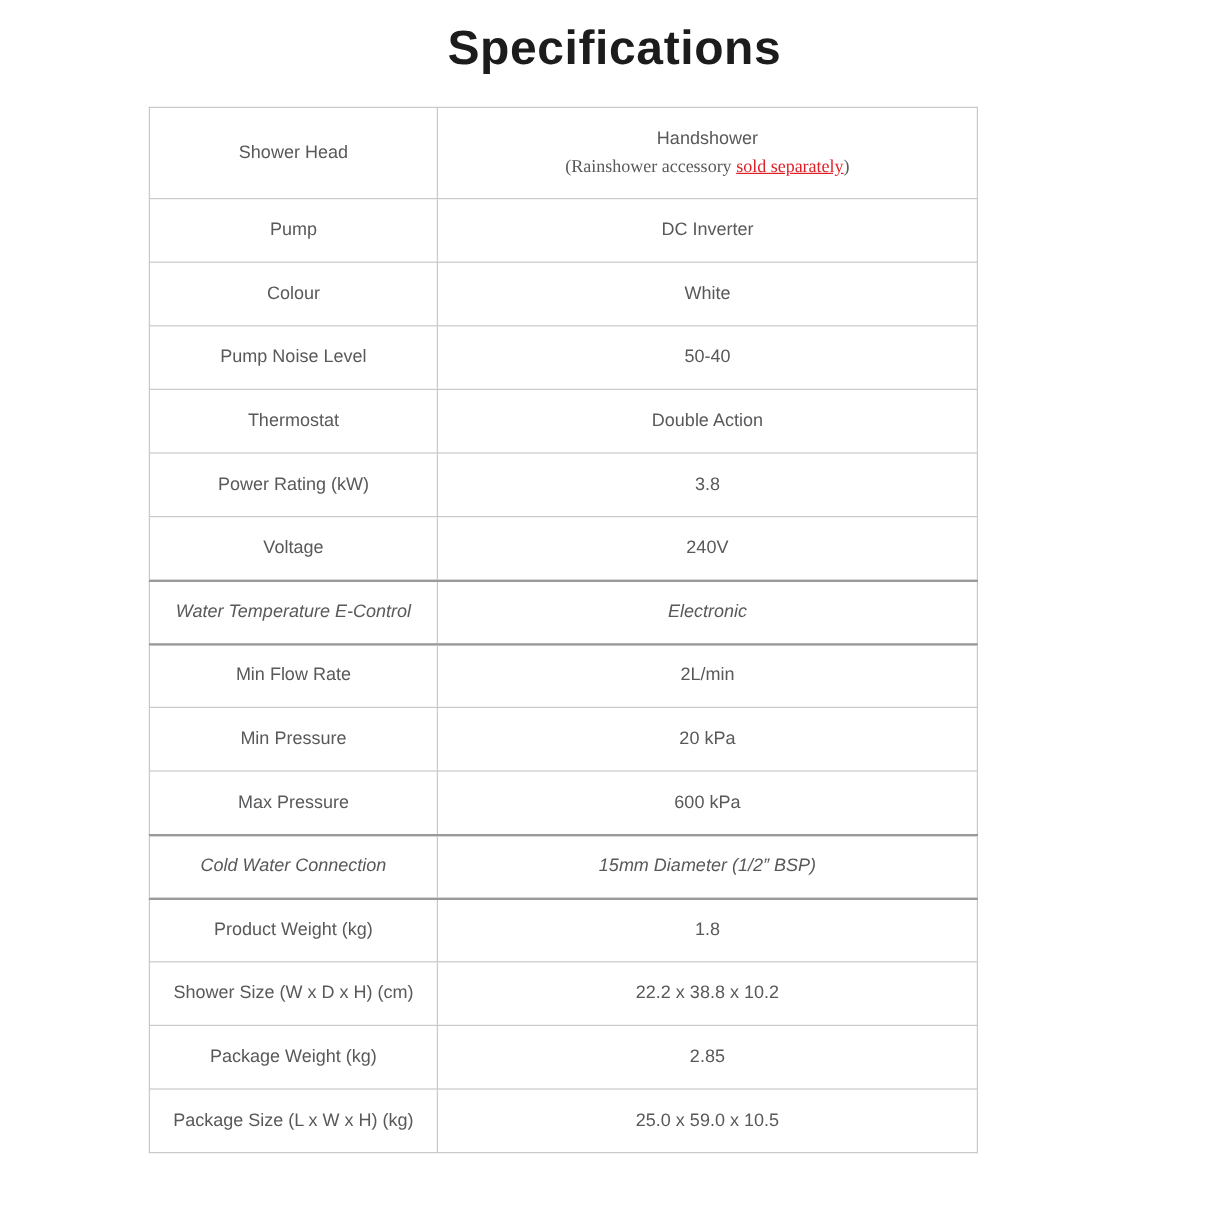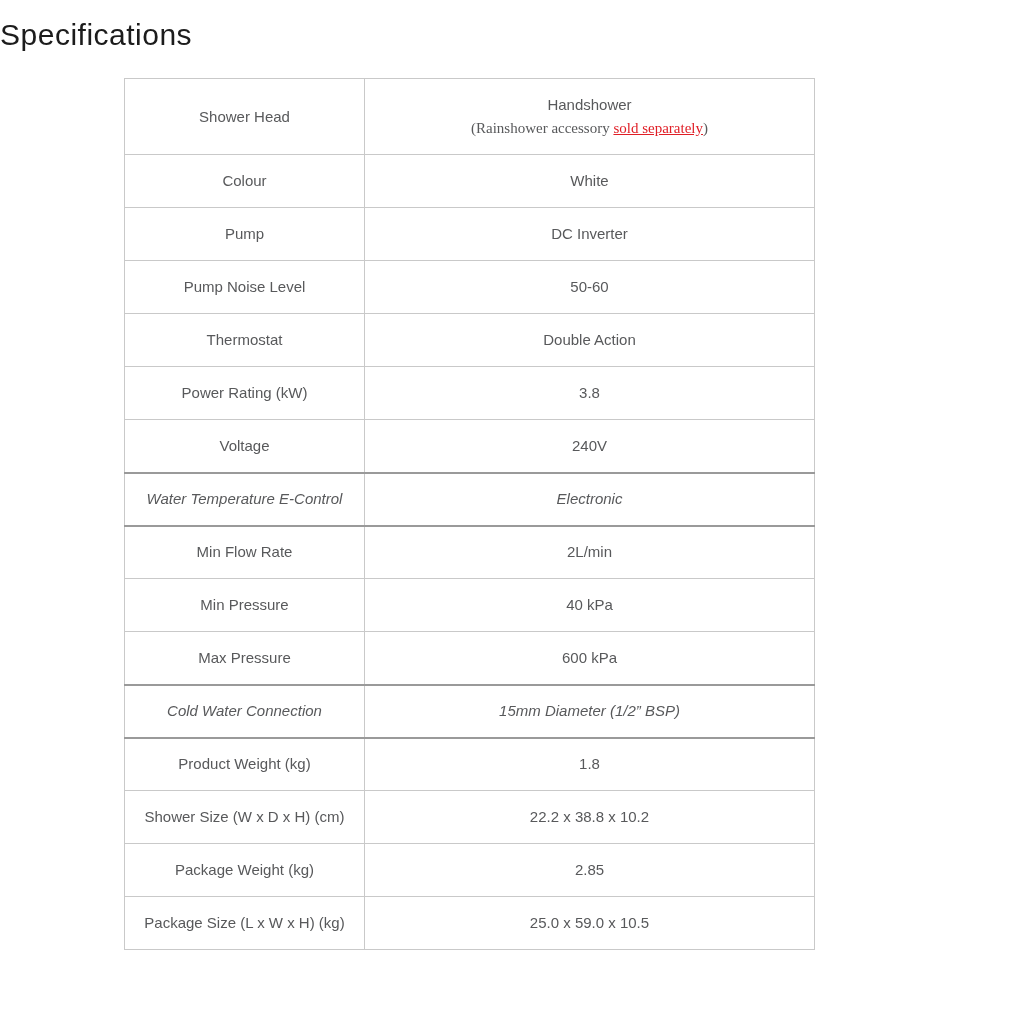--- a/index.html
+++ b/index.html
@@ -11,23 +11,23 @@
   }
   *{ box-sizing: border-box; }
   html,body{
     margin:0; padding:0;
     width:1024px; height:1024px;
     background:#ffffff;
     font-family:"Liberation Sans", sans-serif;
   }
   .page-title{
     margin:18px 0 0 0;
-    text-align:left;
-    font-size:30px;
-    font-weight:400;
+    text-align:center;
+    font-size:40px;
+    font-weight:700;
     letter-spacing:0.5px;
     color:var(--title-color);
   }
   .spec-table-wrap{
     margin:26px 0 0 124px;
     width:691px;
   }
   table.spec-table{
     width:100%;
     border-collapse:collapse;
@@ -69,40 +69,40 @@
     <td class="label-cell">
       <span>Shower Head</span>
     </td>
     <td class="value-cell">
       <div>Handshower</div>
     <div class="note"><span>(Rainshower accessory </span><a class="red-link" href="#">sold separately</a><span>)</span></div>
           </td>
   </tr>
         <tr>
     <td class="label-cell">
+      <span>Pump</span>
+    </td>
+    <td class="value-cell">
+      <div>DC Inverter</div>
+    </td>
+  </tr>
+        <tr>
+    <td class="label-cell">
       <span>Colour</span>
     </td>
     <td class="value-cell">
       <div>White</div>
     </td>
   </tr>
         <tr>
     <td class="label-cell">
-      <span>Pump</span>
-    </td>
-    <td class="value-cell">
-      <div>DC Inverter</div>
-    </td>
-  </tr>
-        <tr>
-    <td class="label-cell">
       <span>Pump Noise Level</span>
     </td>
     <td class="value-cell">
-      <div>50-60</div>
+      <div>50-40</div>
     </td>
   </tr>
         <tr>
     <td class="label-cell">
       <span>Thermostat</span>
     </td>
     <td class="value-cell">
       <div>Double Action</div>
     </td>
   </tr>
@@ -136,21 +136,21 @@
     </td>
     <td class="value-cell">
       <div>2L/min</div>
     </td>
   </tr>
         <tr>
     <td class="label-cell">
       <span>Min Pressure</span>
     </td>
     <td class="value-cell">
-      <div>40 kPa</div>
+      <div>20 kPa</div>
     </td>
   </tr>
         <tr>
     <td class="label-cell">
       <span>Max Pressure</span>
     </td>
     <td class="value-cell">
       <div>600 kPa</div>
     </td>
   </tr>

